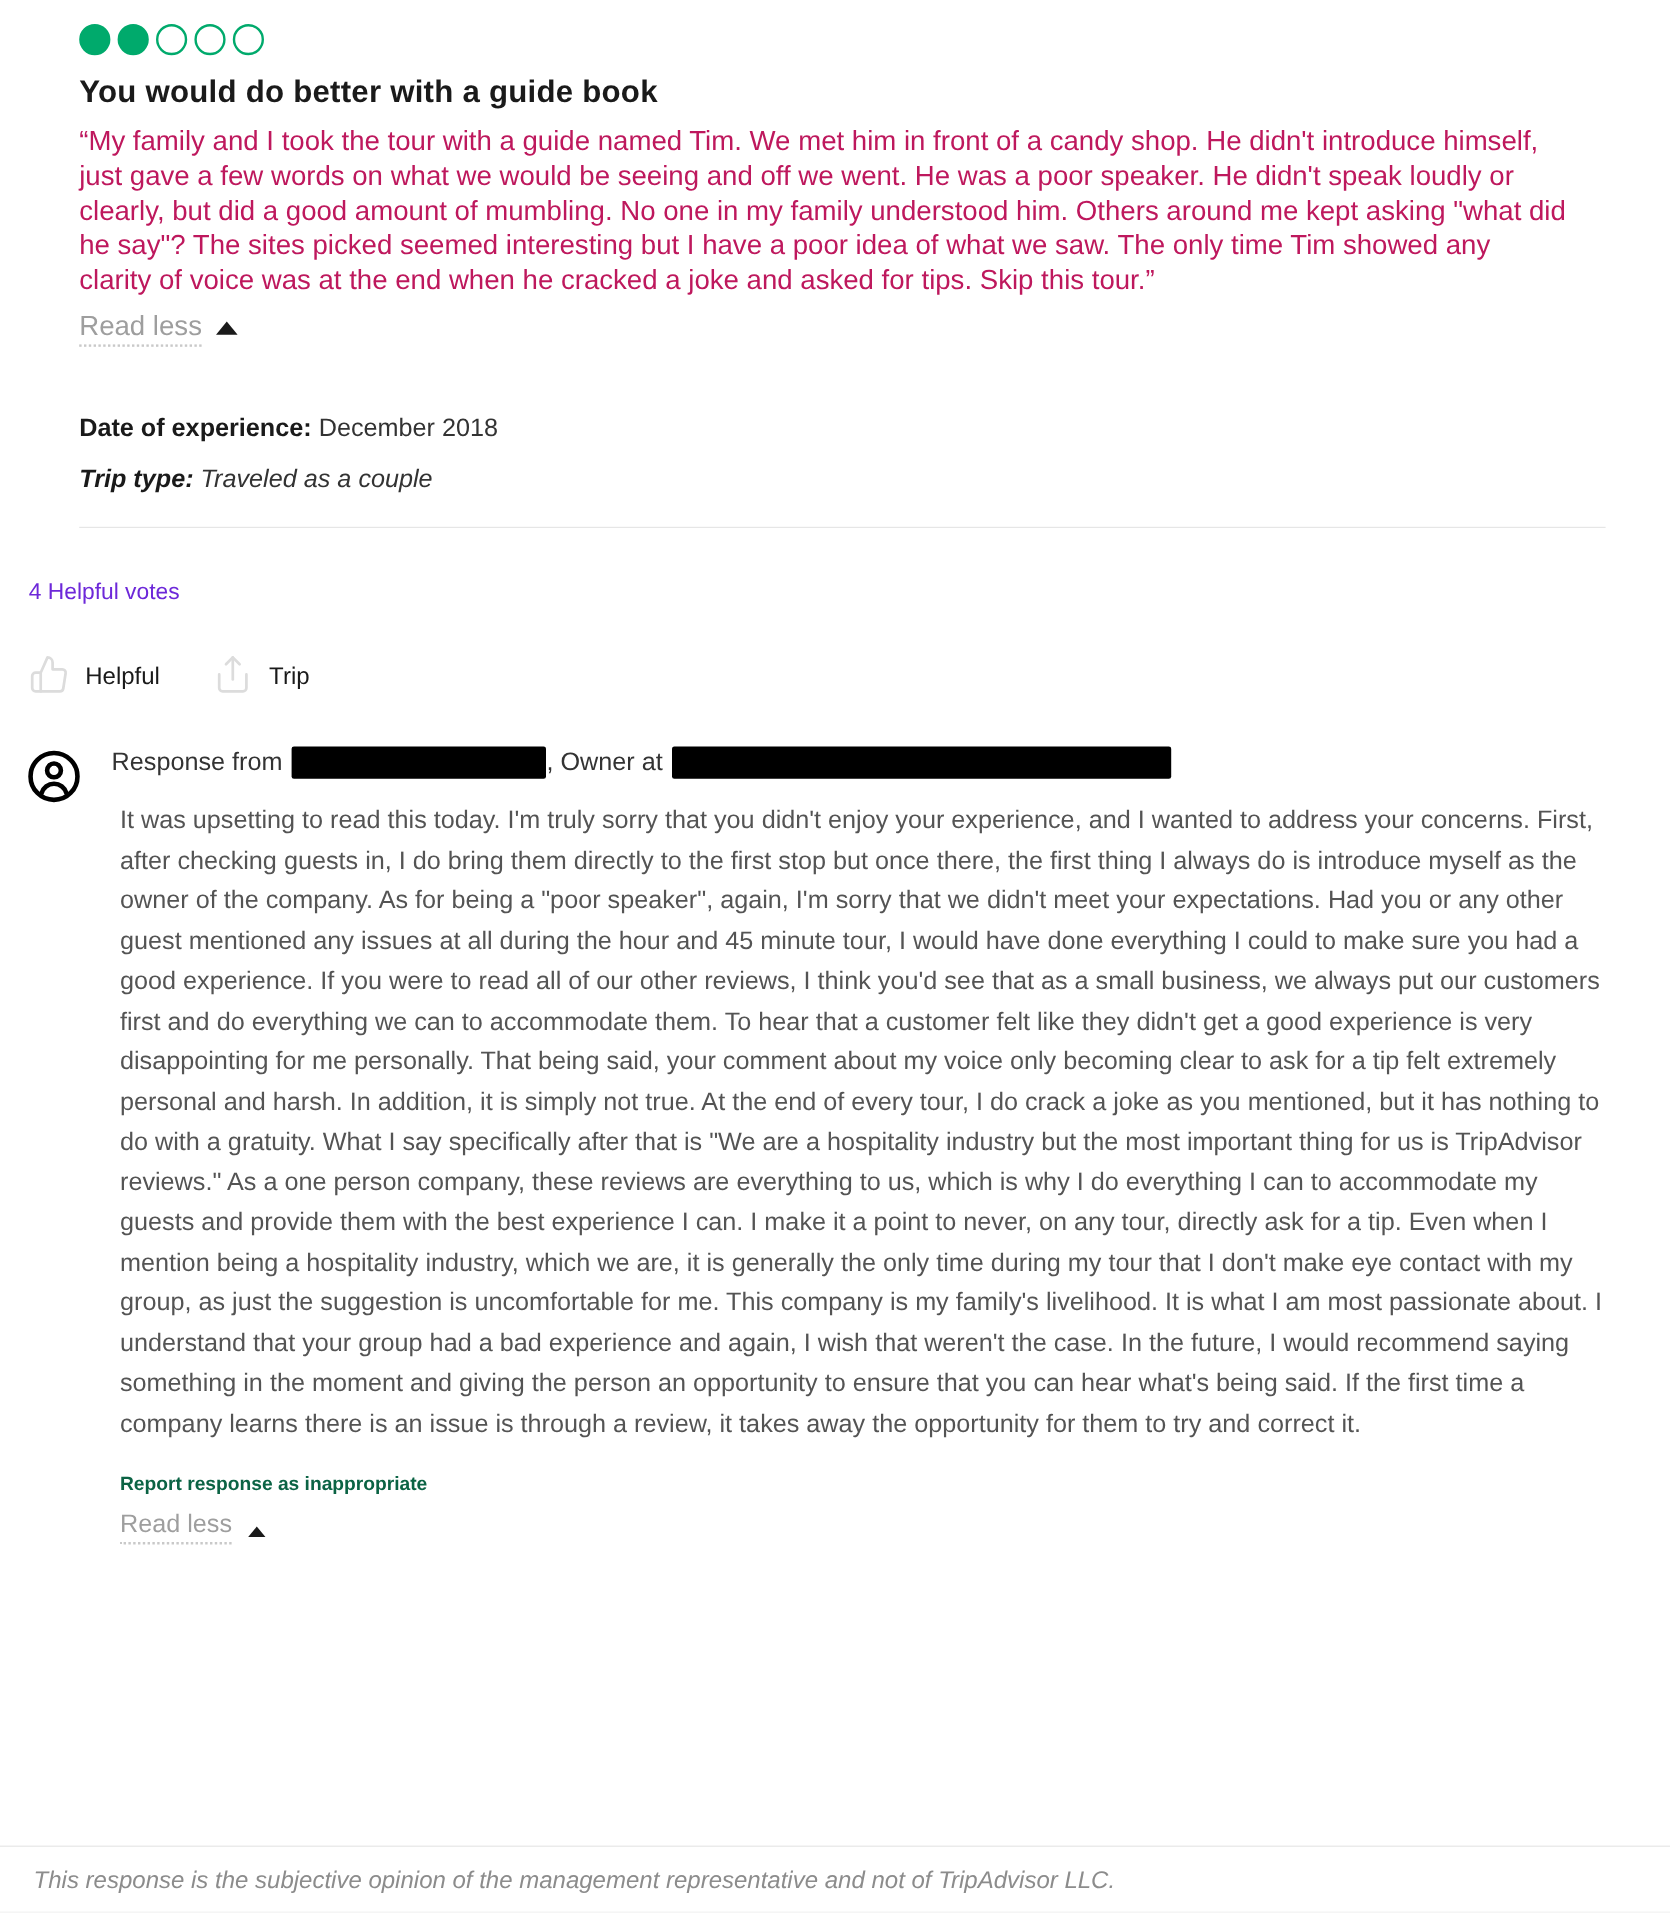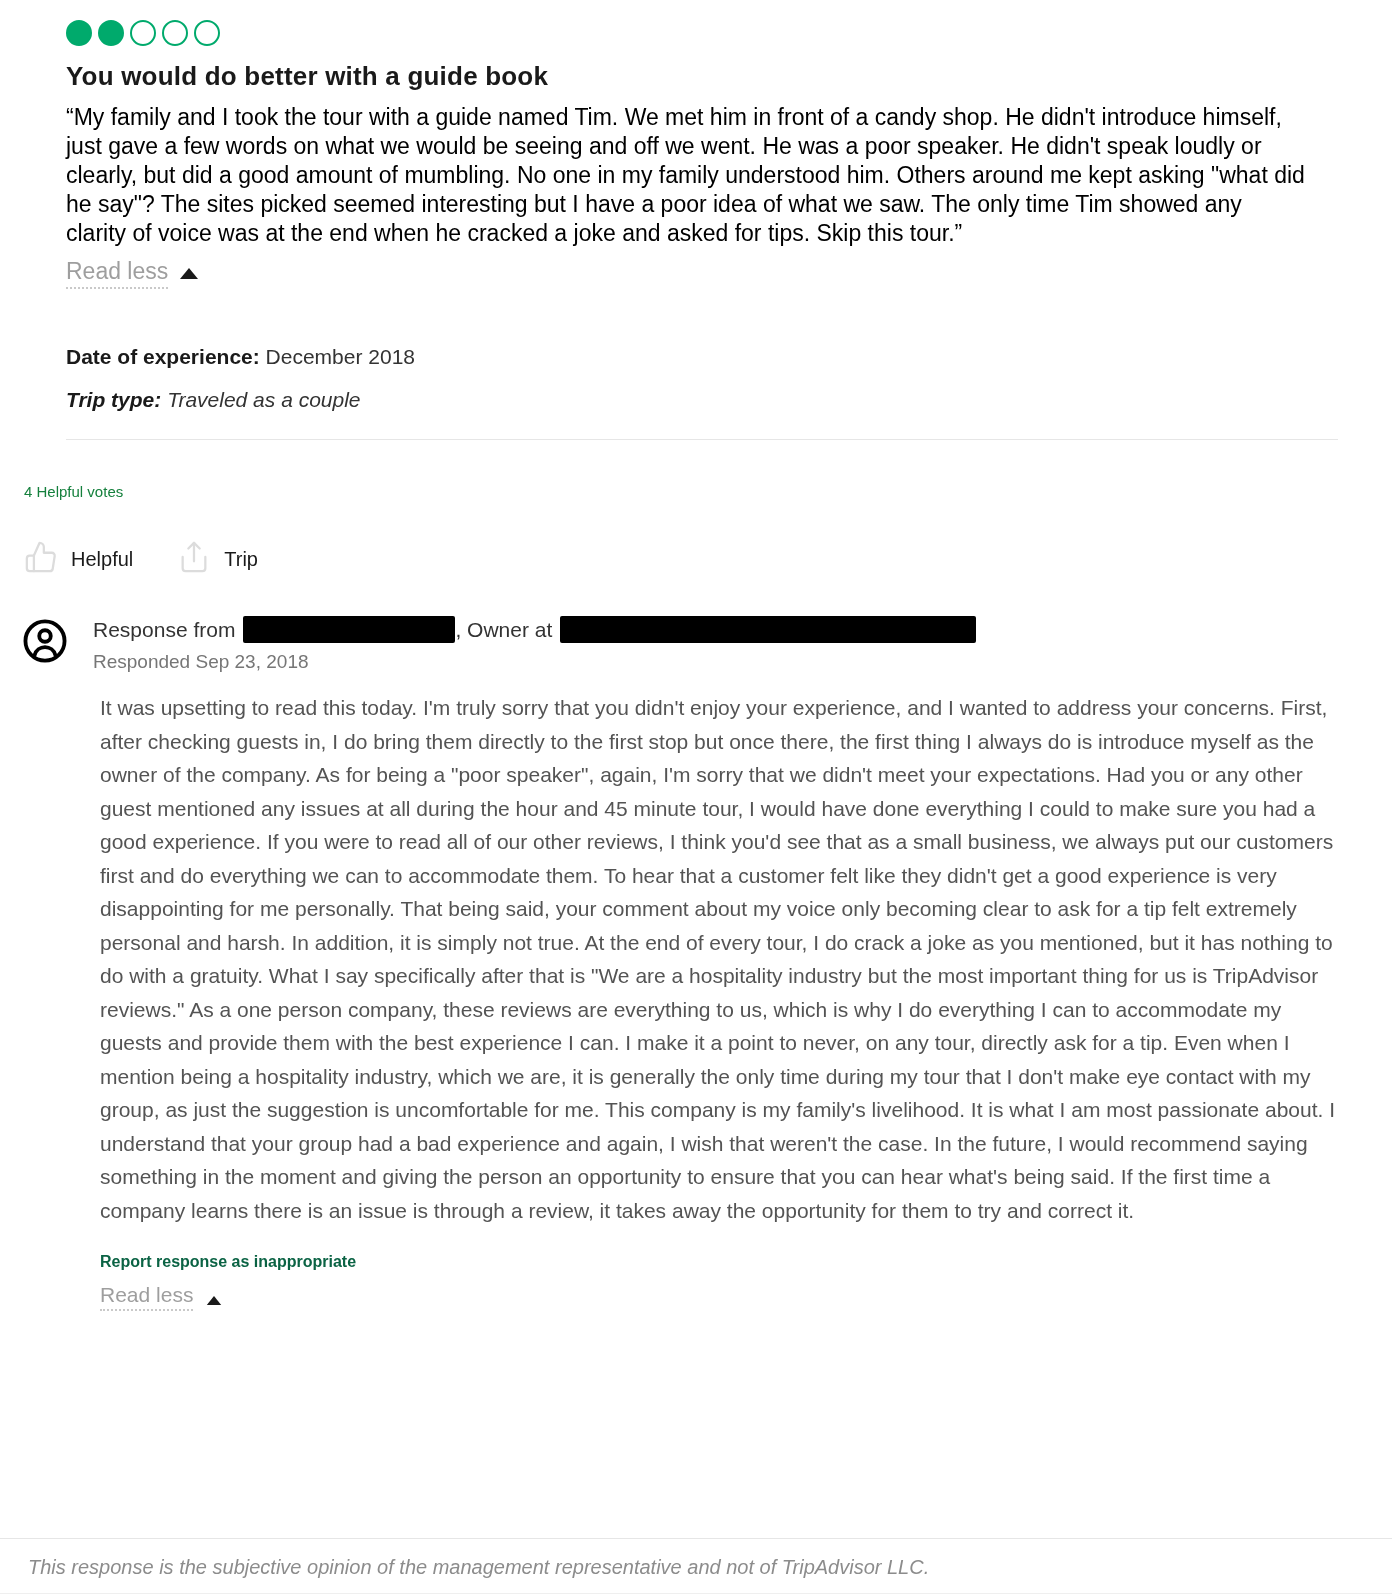--- a/index.html
+++ b/index.html
@@ -22,21 +22,21 @@
   }
   .bubble.filled { background: #00aa6c; }
 
   .review-title {
     margin-top: 15px;
     font-size: 26px; font-weight: 700; letter-spacing: .2px; color: #1a1a1a;
   }
   .review-body {
     margin-top: 11px;
     width: 1240px;
-    font-size: 23px; line-height: 29px; color: #000000;
+    font-size: 23px; line-height: 29px; color: #be185d;
   }
 
   .read-less {
     display: inline-flex; align-items: center; gap: 12px;
     margin-top: 10px; cursor: pointer;
   }
   .read-less .lbl {
     font-size: 23px; color: #9e9e9e;
     border-bottom: 2px dotted #c9c9c9; padding-bottom: 2px;
   }
@@ -55,21 +55,21 @@
     margin-top: 27px; height: 1px; width: 1272px;
     background: #e6e6e6; border: 0;
   }
   .review-disclaimer {
     margin-top: 11px;
     font-size: 20px; font-style: italic; color: #8c8c8c;
   }
 
   .helpful-votes {
     margin: 43px 0 0 24px;
-    font-size: 15px; color: #15803d;
+    font-size: 19px; color: #6d28d9;
   }
 
   .action-row {
     display: flex; align-items: center; gap: 44px;
     margin: 40px 0 0 24px;
   }
   .action-btn { display: flex; align-items: center; gap: 13px; cursor: pointer; }
   .action-btn svg { stroke: #dcdcdc; }
   .action-btn .btn-label { font-size: 20px; font-weight: 400; color: #1a1a1a; }
 
@@ -185,21 +185,20 @@
       </svg>
     </span>
 
     <div class="response-header">
       <span>Response from</span>
       <span class="redacted bar1"></span>
       <span>, Owner at</span>
       <span class="redacted bar2"></span>
     </div>
 
-    <div class="responded">Responded Sep 23, 2018</div>
 
     <p class="response-body">It was upsetting to read this today. I'm truly sorry that you didn't enjoy your experience, and I wanted to address your concerns. First, after checking guests in, I do bring them directly to the first stop but once there, the first thing I always do is introduce myself as the owner of the company. As for being a "poor speaker", again, I'm sorry that we didn't meet your expectations. Had you or any other guest mentioned any issues at all during the hour and 45 minute tour, I would have done everything I could to make sure you had a good experience. If you were to read all of our other reviews, I think you'd see that as a small business, we always put our customers first and do everything we can to accommodate them. To hear that a customer felt like they didn't get a good experience is very disappointing for me personally. That being said, your comment about my voice only becoming clear to ask for a tip felt extremely personal and harsh. In addition, it is simply not true. At the end of every tour, I do crack a joke as you mentioned, but it has nothing to do with a gratuity. What I say specifically after that is "We are a hospitality industry but the most important thing for us is TripAdvisor reviews." As a one person company, these reviews are everything to us, which is why I do everything I can to accommodate my guests and provide them with the best experience I can. I make it a point to never, on any tour, directly ask for a tip. Even when I mention being a hospitality industry, which we are, it is generally the only time during my tour that I don't make eye contact with my group, as just the suggestion is uncomfortable for me. This company is my family's livelihood. It is what I am most passionate about. I understand that your group had a bad experience and again, I wish that weren't the case. In the future, I would recommend saying something in the moment and giving the person an opportunity to ensure that you can hear what's being said. If the first time a company learns there is an issue is through a review, it takes away the opportunity for them to try and correct it.</p>
 
     <div class="report-link">Report response as inappropriate</div>
 
     <div class="read-less">
       <span class="lbl">Read less</span>
       <span class="caret-up"></span>
     </div>
   </div>

